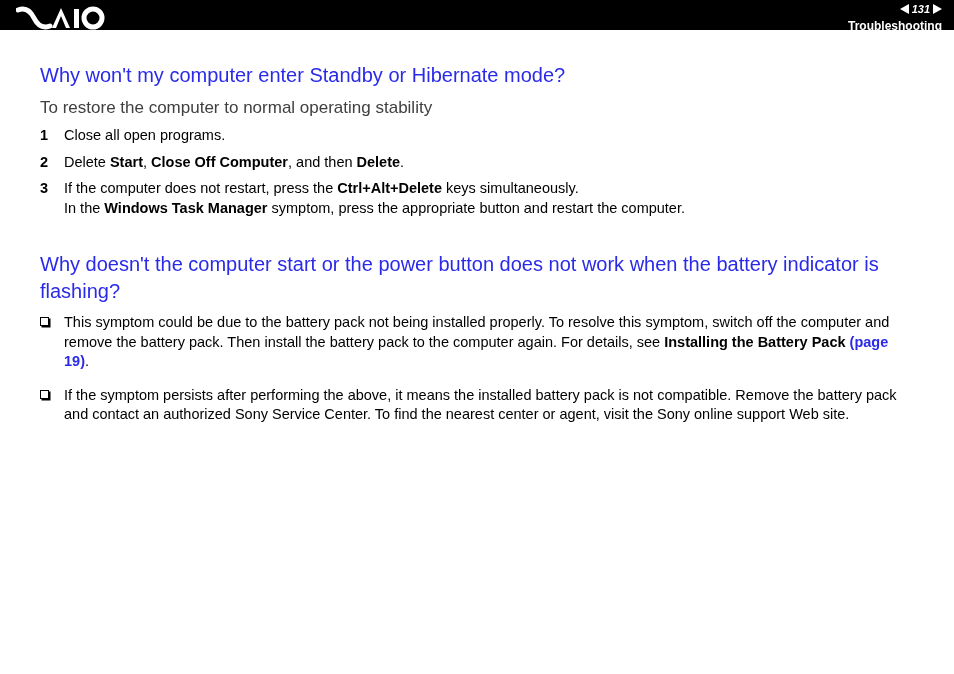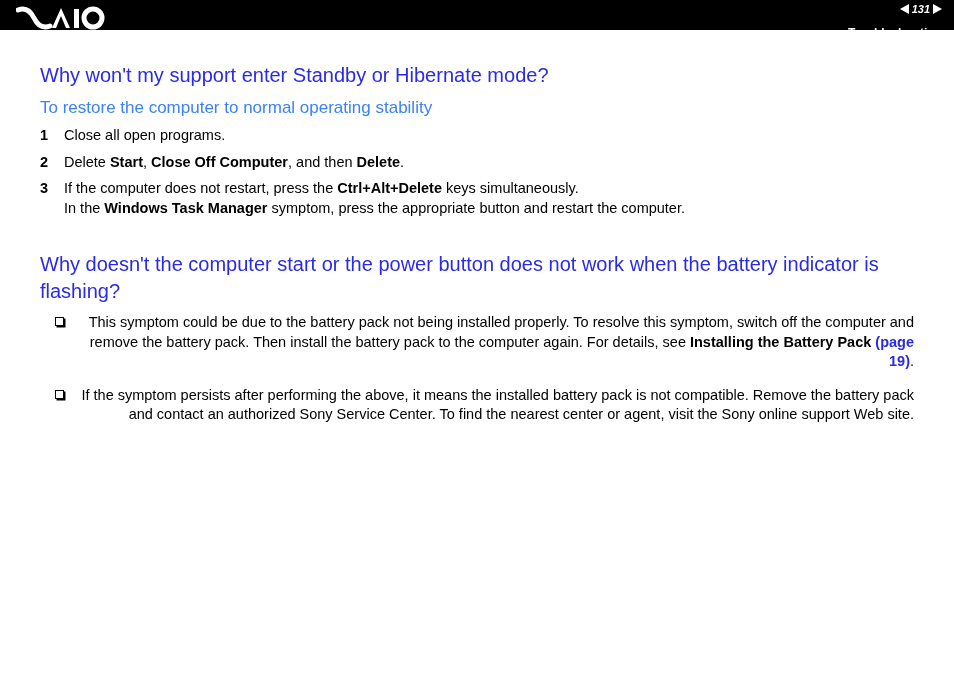--- a/index.html
+++ b/index.html
@@ -47,35 +47,35 @@
     border-top: 5px solid transparent;
     border-bottom: 5px solid transparent;
     cursor: pointer;
   }
   .nav-arrow-left { border-right: 9px solid #fff; margin-right: 1px; }
   .nav-arrow-right { border-left: 9px solid #fff; margin-left: 1px; }
   .section-name {
     font-size: 12px;
     font-weight: bold;
     color: #fff;
-    margin-top: 8px;
+    margin-top: 1px;
   }
   .content {
     padding: 32px 40px 0 40px;
   }
   h2.question {
     color: #2a2ae8;
     font-weight: normal;
     font-size: 20px;
     margin: 0 0 8px 0;
   }
   h2.question.second { margin-top: 33px; }
   .para { margin: 0 0 10px 0; }
   .subhead {
-    color: #3b82f6;
+    color: #404040;
     font-size: 17px;
     margin: 8px 0 6px 0;
   }
   ol.numlist {
     list-style: none;
     padding: 0;
     margin: 0 0 8px 0;
   }
   ol.numlist > li {
     display: flex;
@@ -85,21 +85,20 @@
   ol.numlist > li .num {
     font-weight: bold;
     width: 24px;
     flex-shrink: 0;
   }
   ol.numlist > li .txt { flex: 1; }
   ul.boxlist {
     list-style: none;
     padding: 0;
     margin: 6px 0 0 0;
-    text-align: right;
   }
   ul.boxlist > li {
     display: flex;
     align-items: flex-start;
     margin-bottom: 14px;
   }
   ul.boxlist > li .boxmark {
     width: 24px;
     flex-shrink: 0;
     font-size: 14px;
@@ -133,21 +132,21 @@
       <div class="nav-arrow-left"></div>
       <span>131</span>
       <div class="nav-arrow-right"></div>
     </div>
     <div class="section-name">Troubleshooting</div>
   </div>
 </div>
 
 <div class="content">
 
-  <h2 class="question">Why won't my support enter Standby or Hibernate mode?</h2>
+  <h2 class="question">Why won't my computer enter Standby or Hibernate mode?</h2>
   <div class="subhead">To restore the computer to normal operating stability</div>
 
   <ol class="numlist">
     <li>
       <span class="num">1</span>
       <span class="txt">Close all open programs.</span>
     </li>
     <li>
       <span class="num">2</span>
       <span class="txt">

